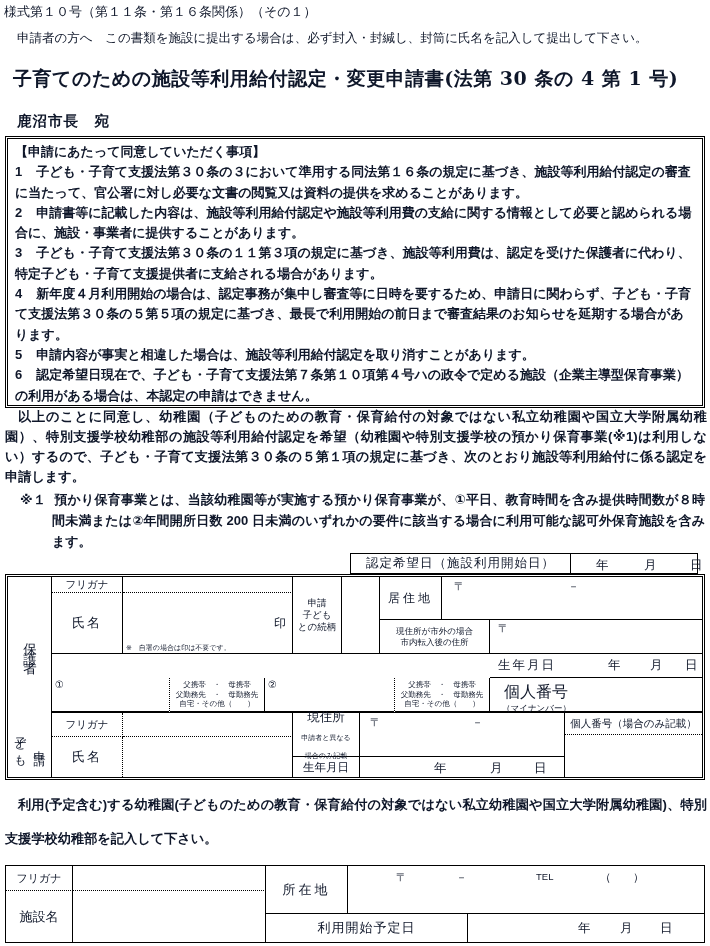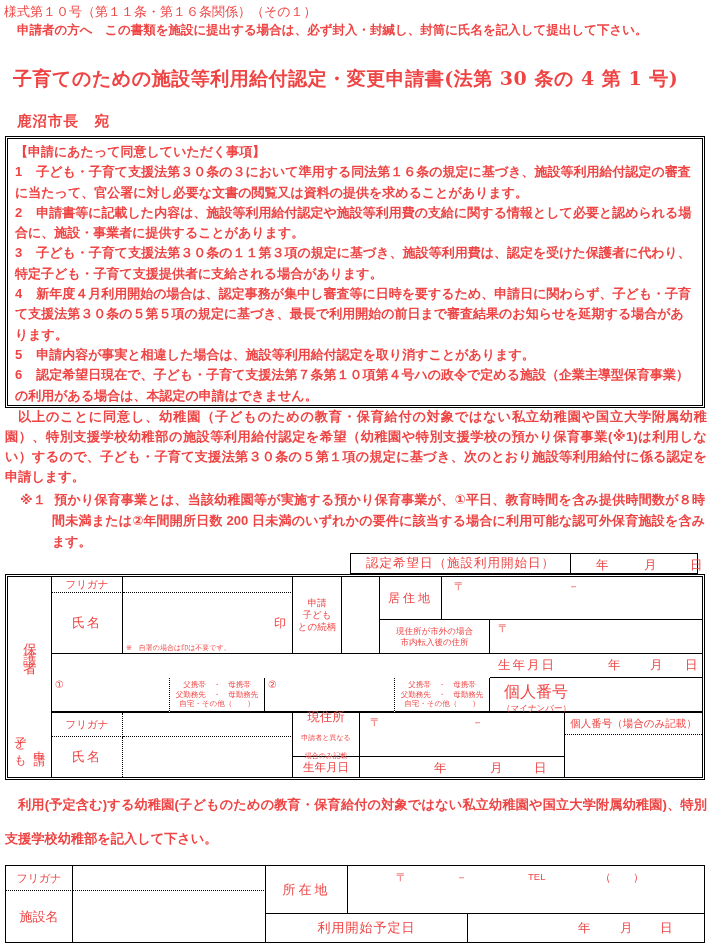--- a/index.html
+++ b/index.html
@@ -1,28 +1,28 @@
 <!DOCTYPE html>
 <html><head>
 <meta charset="utf-8">
 <style>
   html,body{margin:0;padding:0;background:#fff;}
-  .page{position:relative;width:710px;height:946px;background:#fff;color:#ef4444;
+  .page{position:relative;width:710px;height:946px;background:#fff;color:#0f172a;
         font-family:"Liberation Sans","DejaVu Sans",sans-serif;overflow:hidden;}
   .serif{font-family:"DejaVu Serif","Liberation Serif",serif;}
   .abs{position:absolute;}
   .cell{position:absolute;box-sizing:border-box;}
   .br{border-right:1px solid #000;} .bb{border-bottom:1px solid #000;}
   .brd{border-right:1px dotted #000;} .bbd{border-bottom:1px dotted #000;}
   .bb2{border-bottom:2px solid #000;}
   .c{display:flex;align-items:center;justify-content:center;text-align:center;}
   .vt{writing-mode:vertical-rl;text-orientation:upright;}
 
   .form-number{left:4px;top:3px;font-size:13px;}
-  .notice{left:17px;top:22px;font-size:12.5px;font-weight:bold;}
+  .notice{left:17px;top:30px;font-size:12.5px;font-weight:normal;}
   .title{left:13px;top:66px;font-size:19px;letter-spacing:.5px;font-weight:600;}
   .addressee{left:17px;top:112px;font-size:14.5px;font-weight:bold;letter-spacing:1px;}
 
   .consent{left:5px;top:136px;width:700px;height:272px;box-sizing:border-box;
            border:3px double #000;padding:3px 6px 0 7px;font-size:13px;font-weight:bold;
            line-height:20.3px;}
   .consent .item .num{margin-right:14px;}
   .para{left:5px;top:407px;width:702px;font-size:13.2px;font-weight:bold;line-height:20px;
         text-align:justify;text-indent:13px;}
   .note1{left:5px;top:489px;width:700px;font-size:13px;font-weight:bold;line-height:21px;
@@ -185,21 +185,21 @@
     <div class="ft-in">
       <div class="cell br bbd c" style="left:0;top:0;width:67px;height:25px;font-size:11px">フリガナ</div>
       <div class="cell br bbd" style="left:67px;top:0;width:193px;height:25px"></div>
       <div class="cell br c" style="left:0;top:25px;width:67px;height:51px;font-size:13px">施設名</div>
       <div class="cell br" style="left:67px;top:25px;width:193px;height:51px"></div>
 
       <div class="cell br bb c" style="left:260px;top:0;width:82px;height:48px;font-size:13px;letter-spacing:3px">所在地</div>
       <div class="cell bb" style="left:342px;top:0;width:356px;height:48px">
         <span class="abs postal" style="left:48px;top:4px">〒</span>
         <span class="abs postal" style="left:108px;top:4px">－</span>
-        <span class="abs" style="left:180px;top:5px;font-size:9.5px">TEL</span>
+        <span class="abs" style="left:188px;top:5px;font-size:9.5px">TEL</span>
         <span class="abs" style="left:252px;top:4px;font-size:11px">（　　）</span>
       </div>
       <div class="cell br c" style="left:260px;top:48px;width:202px;height:28px;font-size:13px;letter-spacing:1px">利用開始予定日</div>
       <div class="cell ymd" style="left:462px;top:48px;width:236px;height:28px">
         <span style="left:110px;top:6px">年</span>
         <span style="left:152px;top:6px">月</span>
         <span style="left:192px;top:6px">日</span>
       </div>
     </div>
   </div>

